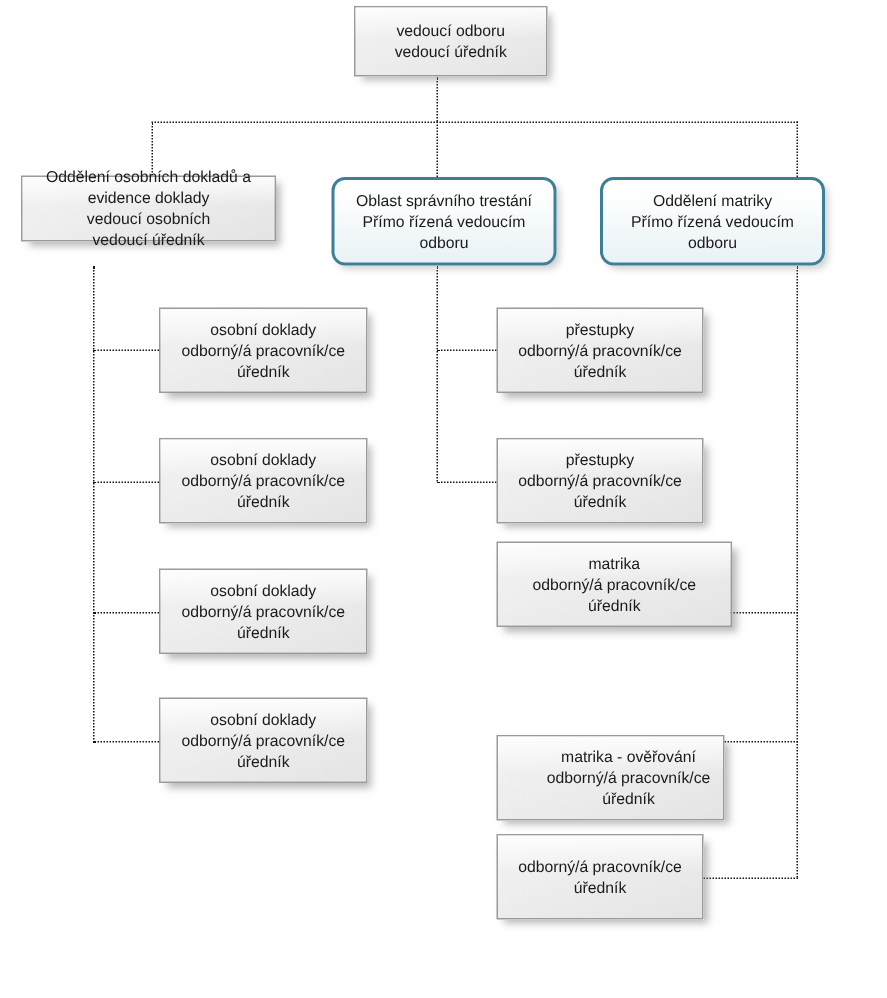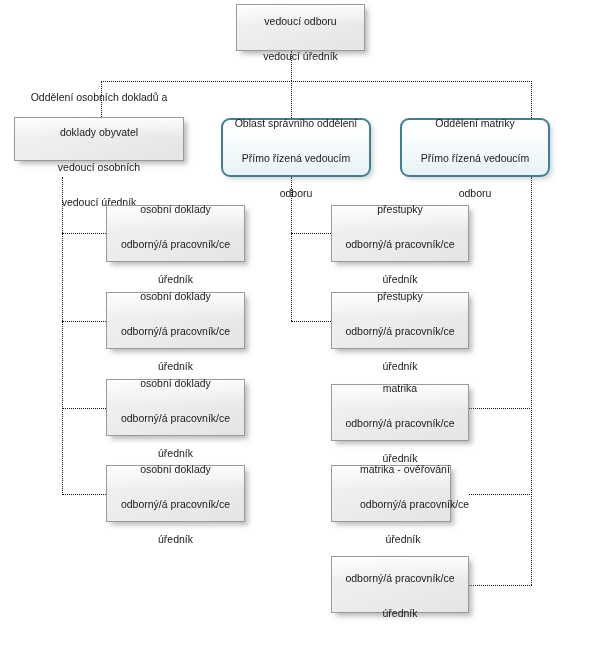--- a/index.html
+++ b/index.html
@@ -18,21 +18,21 @@
     display: flex;
     align-items: center;
     justify-content: center;
     text-align: center;
     font-size: 10.5px;
     line-height: 14px;
     color: #1a1a1a;
     z-index: 5;
   }
   .box .txt { width: 100%; padding: 0 4px; }
-  .box .txt div { white-space: nowrap; margin-top: 21px; }
+  .box .txt div { white-space: nowrap; }
 
   
   .rect {
     background: linear-gradient(160deg,#f3f3f3 0%, #ededed 45%, #e4e4e4 100%);
     border: 1px solid #9a9a9a;
     box-shadow: 4px 4px 5px -1px rgba(130,130,130,0.55);
   }
   
   .rect::before {
     content:"";
@@ -99,29 +99,29 @@
   <div class="box rect" style="left:236px; top:4px; width:129px; height:47px;">
     <div class="txt">
       <div>vedoucí odboru</div>
       <div>vedoucí úředník</div>
     </div>
   </div>
 
   <div class="box rect" style="left:14px; top:117px; width:170px; height:44px;">
     <div class="txt">
       <div>Oddělení osobních dokladů a</div>
-      <div>doklady obyvatel</div>
+      <div>evidence doklady</div>
       <div>vedoucí osobních</div>
       <div>vedoucí úředník</div>
     </div>
   </div>
 
   <div class="box round" style="left:221px; top:118px; width:150px; height:59px;">
     <div class="txt">
-      <div>Oblast správního oddělení</div>
+      <div>Oblast správního trestání</div>
       <div>Přímo řízená vedoucím</div>
       <div>odboru</div>
     </div>
   </div>
 
   <div class="box round" style="left:400px; top:118px; width:150px; height:59px;justify-content:flex-end;">
     <div class="txt">
       <div>Oddělení matriky</div>
       <div>Přímo řízená vedoucím</div>
       <div>odboru</div>
@@ -169,29 +169,29 @@
   </div>
 
   <div class="box rect" style="left:331px; top:292px; width:138px; height:57px;">
     <div class="txt">
       <div>přestupky</div>
       <div>odborný/á pracovník/ce</div>
       <div>úředník</div>
     </div>
   </div>
 
-  <div class="box rect" style="left:331px; top:384px; width:138px; height:57px;">
+  <div class="box rect" style="left:331px; top:361px; width:157px; height:57px;">
     <div class="txt">
       <div>matrika</div>
       <div>odborný/á pracovník/ce</div>
       <div>úředník</div>
     </div>
   </div>
 
-  <div class="box rect" style="left:331px; top:465px; width:120px; height:57px;padding-left:24px;">
+  <div class="box rect" style="left:331px; top:490px; width:152px; height:57px;padding-left:24px;">
     <div class="txt">
       <div>matrika - ověřování</div>
       <div>odborný/á pracovník/ce</div>
       <div>úředník</div>
     </div>
   </div>
 
   <div class="box rect" style="left:331px; top:556px; width:138px; height:57px;">
     <div class="txt">
       <div>odborný/á pracovník/ce</div>

